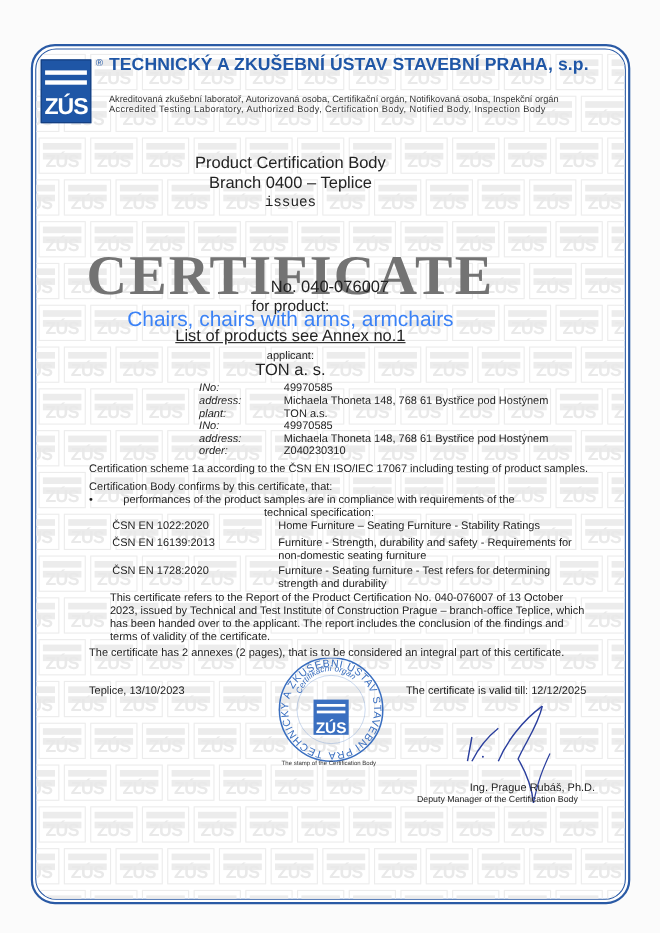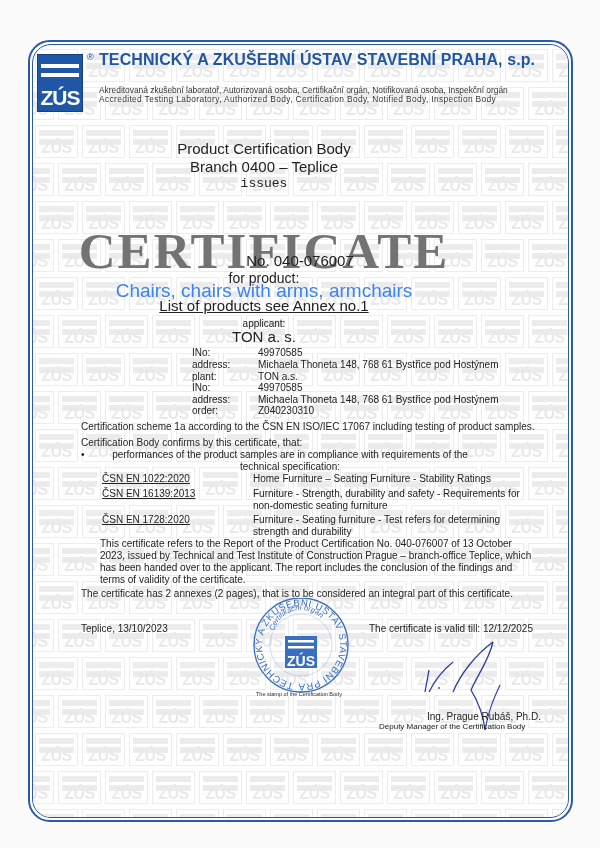--- a/index.html
+++ b/index.html
@@ -66,27 +66,27 @@
     top: 194px; font: bold 51px "Liberation Serif", serif; color: #737373; letter-spacing: 2px; margin-top: 28px;
   }
   .cert-no { top: 252px; font-size: 15px; color: #222; margin-left: 36px; }
   .for-product { top: 270px; font-size: 14px; color: #222; }
   .product-1 { top: 280px; font-size: 19px; color: #3b82f6; }
   .product-2 { top: 297px; font-size: 15px; color: #222; text-decoration: underline; }
   .applicant-lbl { top: 318px; font-size: 10px; color: #222; }
   .applicant-name { top: 328px; font-size: 15px; color: #222; }
 
   .kv { position: absolute; font-size: 10px; line-height: 12px; color: #222; white-space: nowrap; }
-  .kv-key { left: 192px; } .kv-val { left: 258px; }
+  .kv-key { left: 181px; font-style: italic; } .kv-val { left: 258px; }
 
   .para { position: absolute; font-size: 10px; line-height: 12px; color: #222; }
   .bullet { position: absolute; left: 81px; top: 449px; font-size: 10px; }
 
   .std { position: absolute; font-size: 10px; line-height: 12px; color: #222; }
-  .std-code { left: 102px; text-decoration: underline; } .std-desc { left: 253px; width: 280px; }
+  .std-code { left: 102px; } .std-desc { left: 253px; width: 280px; }
 
   .sig-left { position: absolute; left: 81px; top: 623px; font-size: 10px; color: #222; }
   .sig-right { position: absolute; left: 369px; top: 623px; font-size: 10px; color: #222; }
   .stamp { position: absolute; left: 249px; top: 598px; width: 104px; height: 96px; }
   .stamp-caption { position: absolute; left: 256px; top: 691px; font-size: 5.5px; color: #333; white-space: nowrap; }
   .signature { position: absolute; left: 415px; top: 640px; width: 150px; height: 100px; }
   .signer-name { position: absolute; left: 427px; top: 711px; font-size: 10px; color: #222; white-space: nowrap; }
   .signer-role { position: absolute; left: 379px; top: 722px; font-size: 8px; color: #222; white-space: nowrap; }
 </style>
 </head>

